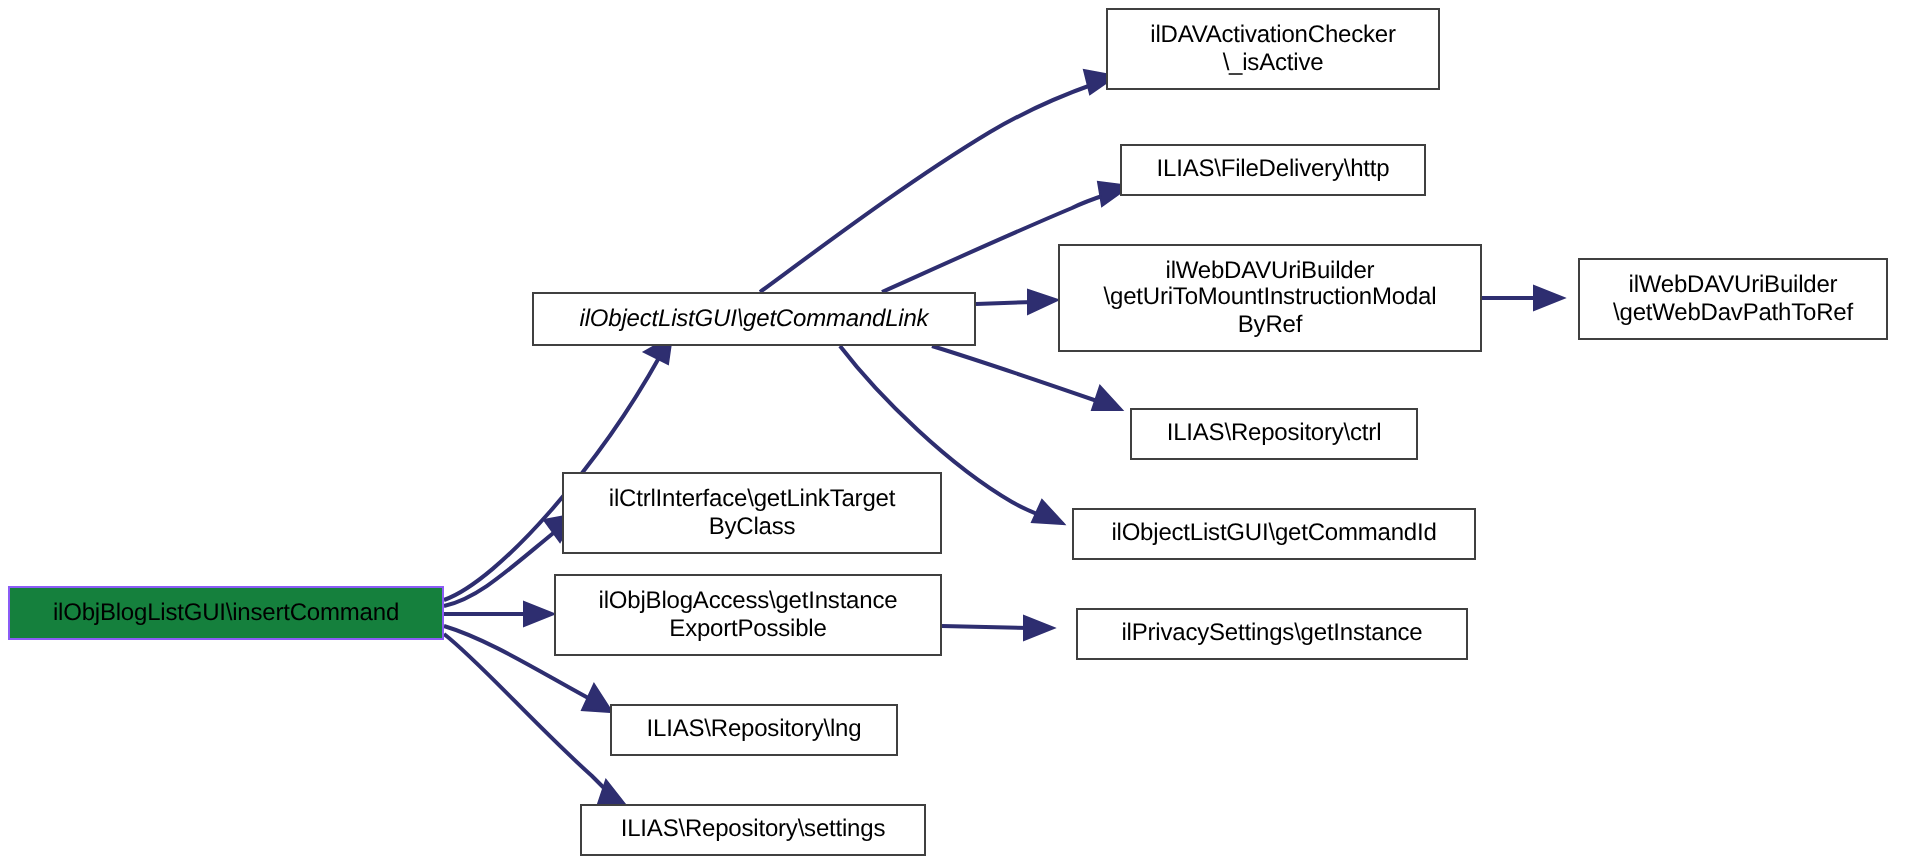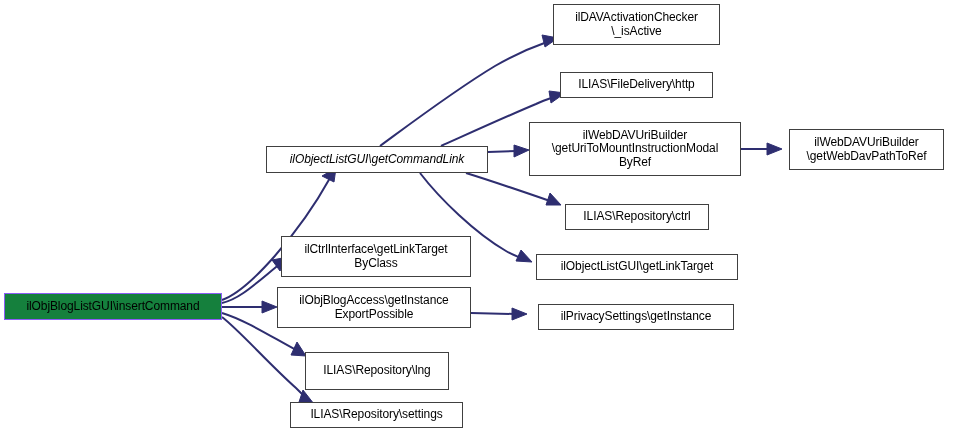--- a/index.html
+++ b/index.html
@@ -111,23 +111,23 @@
       <div class="node" style="left: 266px; top: 146px; width: 222px; height: 27px; font-style: italic;"><span class="node-label">ilObjectListGUI\getCommandLink</span></div>
       <div class="node" style="left: 553px; top: 4px; width: 167px; height: 41px; justify-content: center;"><span class="node-label">ilDAVActivationChecker
 \_isActive</span></div>
       <div class="node" style="left: 560px; top: 72px; width: 153px; height: 26px;"><span class="node-label">ILIAS\FileDelivery\http</span></div>
       <div class="node" style="left: 529px; top: 122px; width: 212px; height: 54px;"><span class="node-label">ilWebDAVUriBuilder
 \getUriToMountInstructionModal
 ByRef</span></div>
       <div class="node" style="left: 789px; top: 129px; width: 155px; height: 41px;"><span class="node-label">ilWebDAVUriBuilder
 \getWebDavPathToRef</span></div>
       <div class="node" style="left: 565px; top: 204px; width: 144px; height: 26px;"><span class="node-label">ILIAS\Repository\ctrl</span></div>
-      <div class="node" style="left: 536px; top: 254px; width: 202px; height: 26px;"><span class="node-label">ilObjectListGUI\getLinkTarget</span></div>
+      <div class="node" style="left: 536px; top: 254px; width: 202px; height: 26px;"><span class="node-label">ilObjectListGUI\getCommandId</span></div>
       <div class="node" style="left: 281px; top: 236px; width: 190px; height: 41px;"><span class="node-label">ilCtrlInterface\getLinkTarget
 ByClass</span></div>
       <div class="node" style="left: 277px; top: 287px; width: 194px; height: 41px;"><span class="node-label">ilObjBlogAccess\getInstance
 ExportPossible</span></div>
       <div class="node" style="left: 538px; top: 304px; width: 196px; height: 26px;"><span class="node-label">ilPrivacySettings\getInstance</span></div>
-      <div class="node" style="left: 305px; top: 352px; width: 144px; height: 38px;"><span class="node-label">ILIAS\Repository\lng</span></div>
+      <div class="node" style="left: 305px; top: 352px; width: 144px; height: 26px;"><span class="node-label">ILIAS\Repository\lng</span></div>
       <div class="node" style="left: 290px; top: 402px; width: 173px; height: 26px;"><span class="node-label">ILIAS\Repository\settings</span></div>
     </div>
 
 </div>
 
 </body></html>

